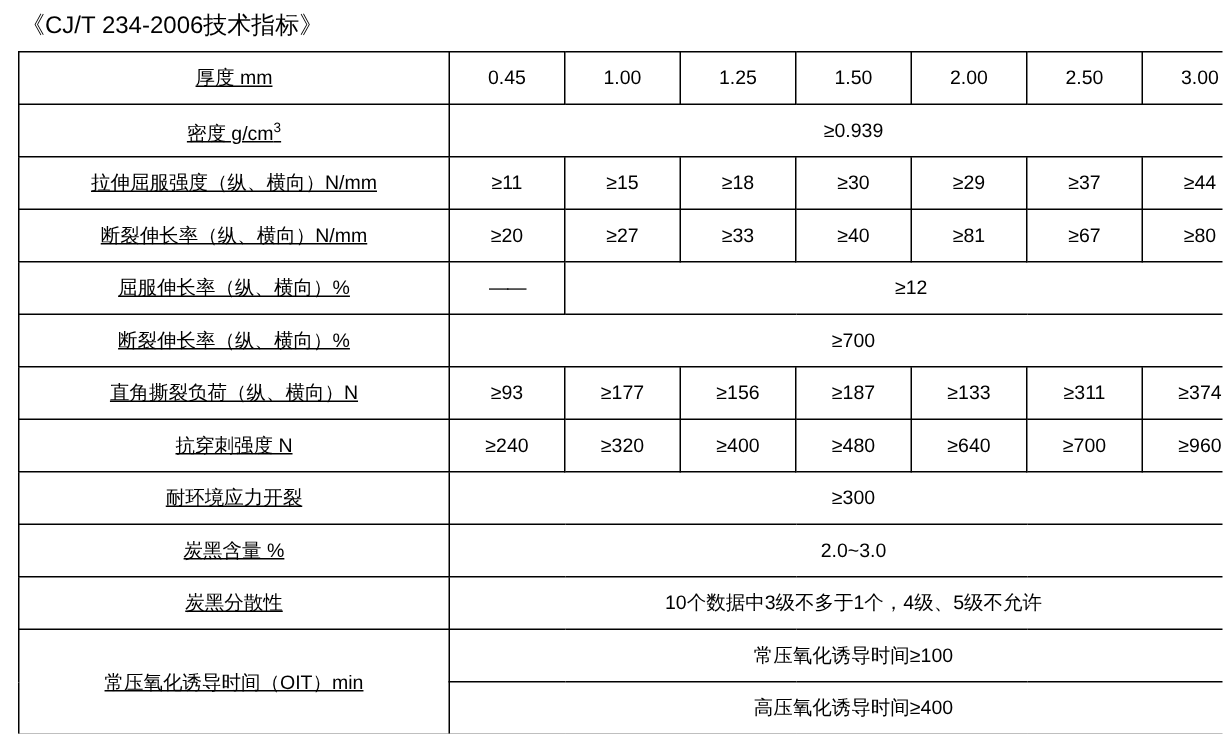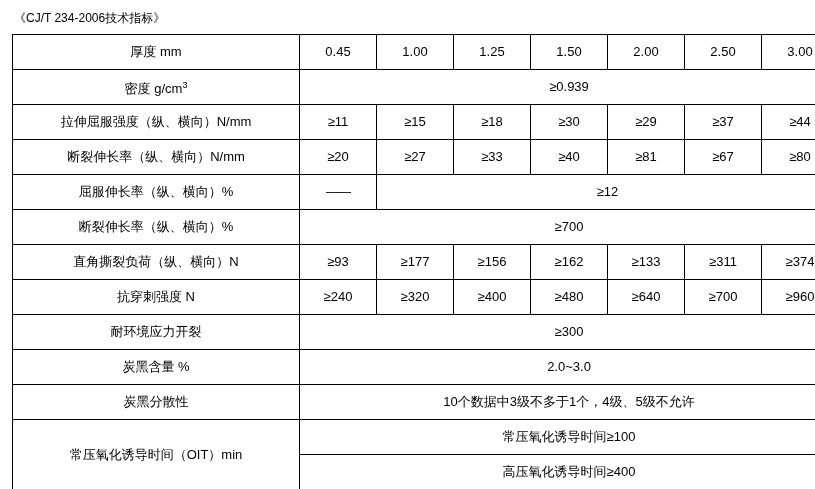--- a/index.html
+++ b/index.html
@@ -15,21 +15,21 @@
     overflow: hidden;
   }
   .page {
     position: relative;
     width: 815px;
     height: 489px;
     box-sizing: border-box;
     padding: 6px 12px 0 12px;
   }
   .doc-title {
-    font-size: 12px;
+    font-size: 16px;
     line-height: 20px;
     margin: 2px 0 6px 2px;
     white-space: nowrap;
   }
   table.spec {
     border-collapse: collapse;
     width: 790px;
     table-layout: fixed;
     margin: 0 auto;
   }
@@ -38,20 +38,21 @@
     font-size: 13px;
     text-align: center;
     vertical-align: middle;
     padding: 4px 2px;
     height: 26px;
     line-height: 16px;
     white-space: nowrap;
   }
   td.label {
     width: 282px;
+    text-decoration: underline;
   }
   td.val {
     width: 72px;
   }
   sup {
     font-size: 9px;
     vertical-align: super;
   }
   .dash {
     letter-spacing: -1px;
@@ -116,21 +117,21 @@
       <tr>
         <td class="label">断裂伸长率（纵、横向）%</td>
         <td class="val" colspan="7">≥700</td>
       </tr>
 
       <tr>
         <td class="label">直角撕裂负荷（纵、横向）N</td>
         <td class="val">≥93</td>
         <td class="val">≥177</td>
         <td class="val">≥156</td>
-        <td class="val">≥162</td>
+        <td class="val">≥187</td>
         <td class="val">≥133</td>
         <td class="val">≥311</td>
         <td class="val">≥374</td>
       </tr>
 
       <tr>
         <td class="label">抗穿刺强度 N</td>
         <td class="val">≥240</td>
         <td class="val">≥320</td>
         <td class="val">≥400</td>

